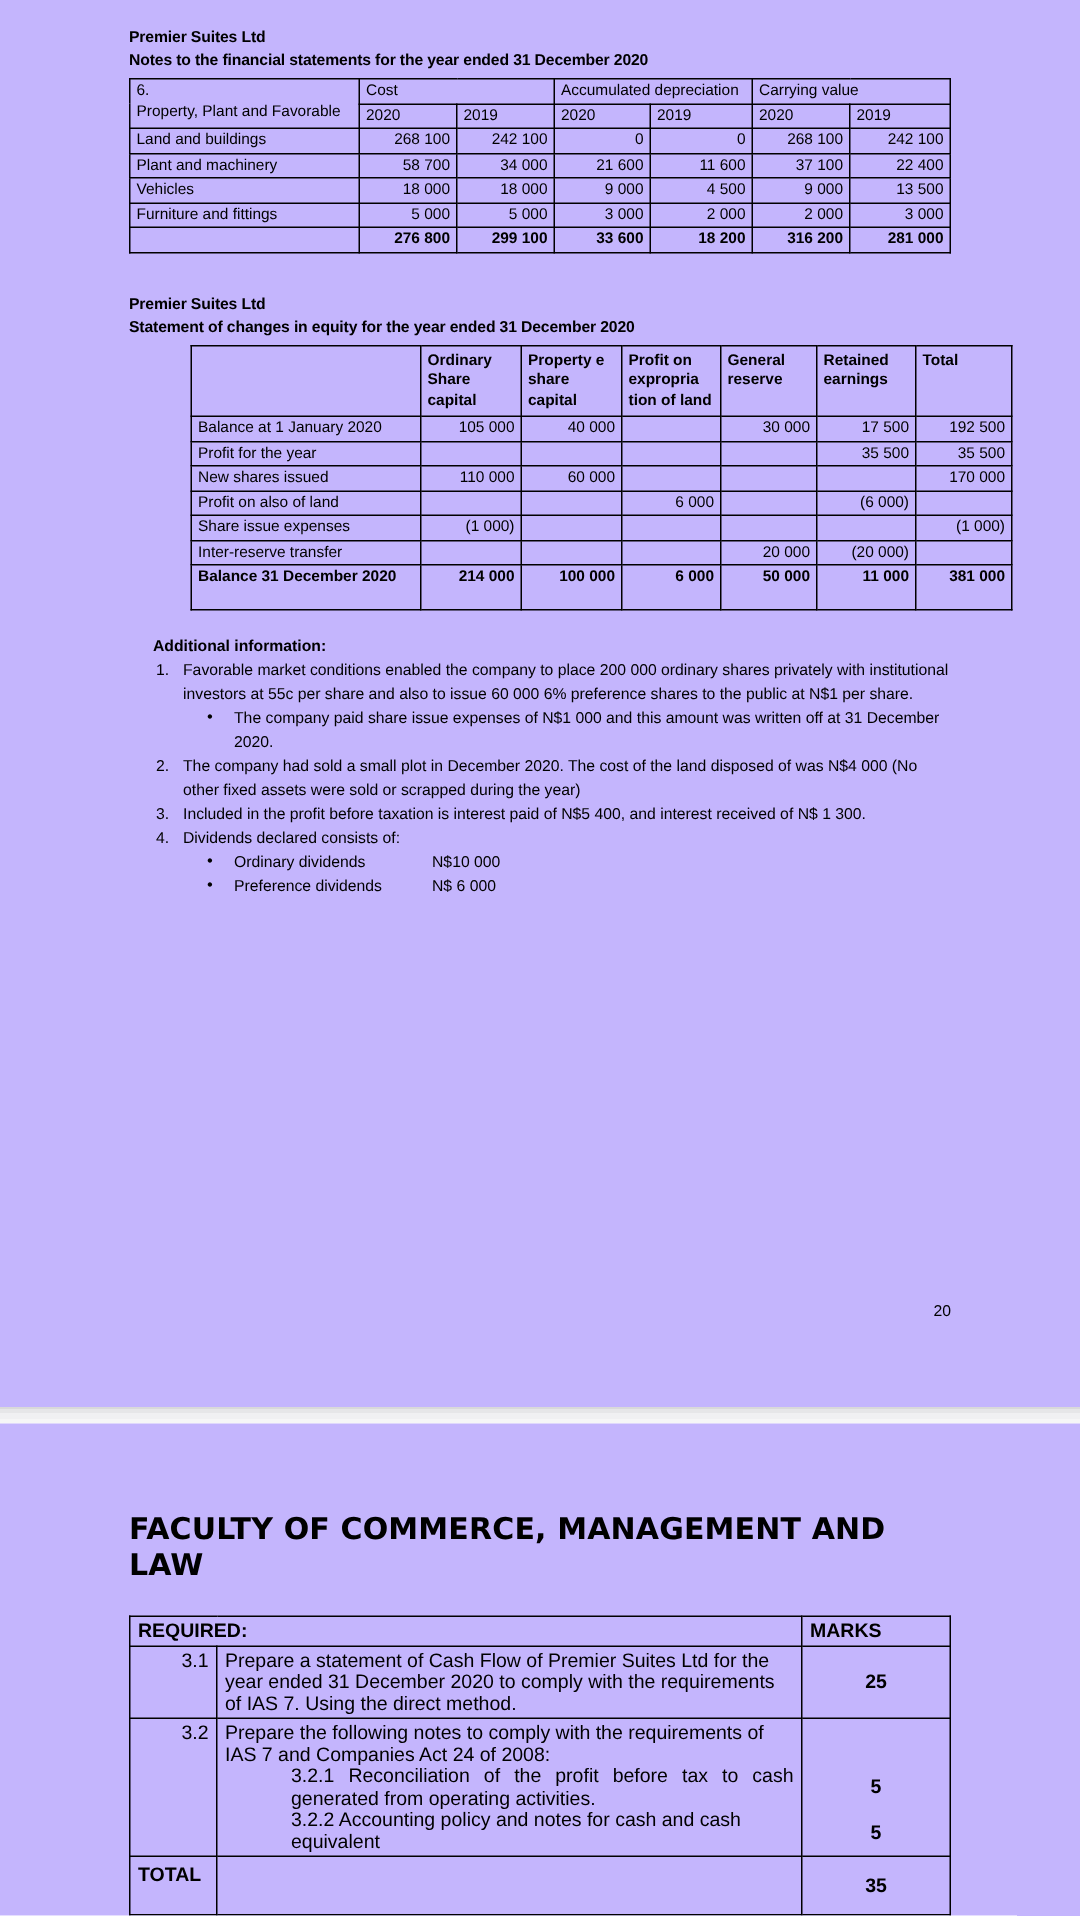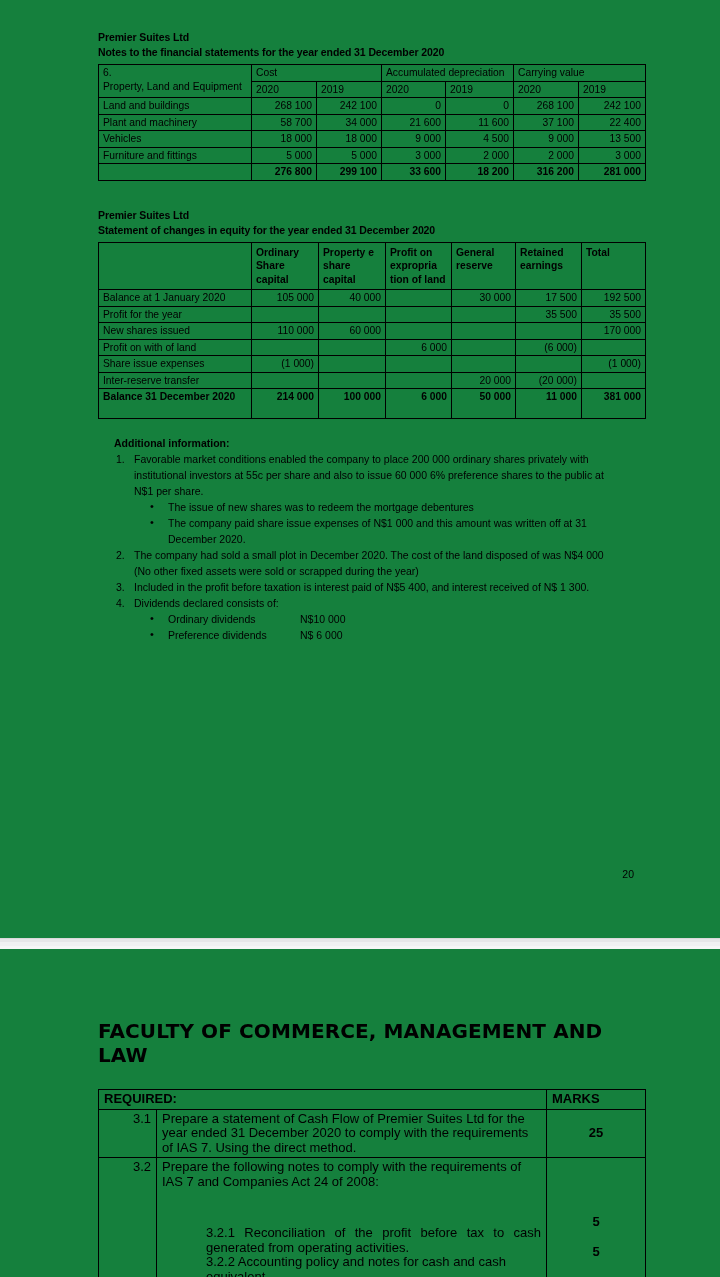--- a/index.html
+++ b/index.html
@@ -12,22 +12,22 @@
   body {
     width: 720px;
     font-family: "Liberation Sans", sans-serif;
     color: #000000;
     -webkit-font-smoothing: antialiased;
   }
 
   .page {
     position: relative;
     width: 720px;
-    background: #15803d;
-    padding: 12px;
+    background: #c4b5fd;
+    padding: 0;
   }
   .page-one { height: 938px; }
   .page-gap {
     width: 720px;
     height: 11px;
     background: linear-gradient(to bottom,
        #d9d9da 0px, #d9d9da 1px,
        #e6e6e8 1px, #e6e6e8 4px,
        #f0f0f2 4px, #f0f0f2 8px,
        #f6f6f7 8px, #f6f6f7 11px);
@@ -79,21 +79,21 @@
     padding-left: 18px;
     padding-top: 3px;
   }
   .ppe-year {
     font-weight: bold;
     padding-top: 3px;
     padding-bottom: 14px;
   }
 
   
-  table.eq { width: 547px; }
+  table.eq { width: 547px; margin-left: 41px; }
   table.eq td.hd {
     font-weight: bold;
     vertical-align: top;
     padding-top: 3px;
     padding-bottom: 3px;
   }
 
   
   .addinfo-title {
     font-size: 10.5px;
@@ -170,21 +170,20 @@
     vertical-align: top;
   }
   table.req td.hdr  { font-weight: bold; }
   table.req td.idx  { text-align: right; }
   table.req td.mark { text-align: center; font-weight: bold; vertical-align: middle; }
   .sub-item { padding-left: 44px; }
   .sub-item-just {
     padding-left: 44px;
     text-align: justify;
     text-align-last: left;
-    margin-top: 37px;
   }
   .tall-pad { padding-bottom: 16px; }
 </style>
 </head>
 <body>
 
 <div class="page page-one">
   <div class="content">
 
     <div class="spacer-18"></div>
@@ -201,21 +200,21 @@
           <col style="width:65px">
         <col style="width:64px">
           <col style="width:68px">
         <col style="width:65px">
           <col style="width:67px">
       </colgroup>
       <tbody>
         <tr>
           <td rowspan="2" class="ppe-rowlabel-head">
             <span>6.</span><br>
-            <span>Property, Land and Equipment</span>
+            <span>Property, Plant and Favorable</span>
           </td>
           <td colspan="2" class="ppe-head-group">Cost</td>
           <td colspan="2" class="ppe-head-group">Accumulated depreciation</td>
           <td colspan="2" class="ppe-head-group">Carrying value</td>
         </tr>
         <tr>
           <td class="ppe-year">2020</td>
           <td class="ppe-year">2019</td>
           <td class="ppe-year">2020</td>
           <td class="ppe-year">2019</td>
@@ -321,21 +320,21 @@
         <tr>
           <td>New shares issued</td>
           <td class="num">110 000</td>
           <td class="num">60 000</td>
           <td class="num"></td>
           <td class="num"></td>
           <td class="num"></td>
           <td class="num">170 000</td>
         </tr>
         <tr>
-          <td>Profit on with of land</td>
+          <td>Profit on also of land</td>
           <td class="num"></td>
           <td class="num"></td>
           <td class="num">6 000</td>
           <td class="num"></td>
           <td class="num">(6 000)</td>
           <td class="num"></td>
         </tr>
         <tr>
           <td>Share issue expenses</td>
           <td class="num">(1 000)</td>
@@ -368,21 +367,20 @@
 
     <div class="spacer-18"></div>
 
     <div class="addinfo-title">Additional information:</div>
 
     <ol class="numlist">
       <li>
         <span class="marker">1.</span>
         <span>Favorable market conditions enabled the company to place 200 000 ordinary shares privately with institutional investors at 55c per share and also to issue 60 000 6% preference shares to the public at N$1 per share.</span>
         <ul class="bullets">
-          <li>The issue of new shares was to redeem the mortgage debentures</li>
           <li>The company paid share issue expenses of N$1 000 and this amount was written off at 31 December 2020.</li>
         </ul>
       </li>
       <li>
         <span class="marker">2.</span>
         <span>The company had sold a small plot in December 2020. The cost of the land disposed of was N$4 000 (No other fixed assets were sold or scrapped during the year)</span>
       </li>
       <li>
         <span class="marker">3.</span>
         <span>Included in the profit before taxation is interest paid of N$5 400, and interest received of    N$ 1 300.</span>

